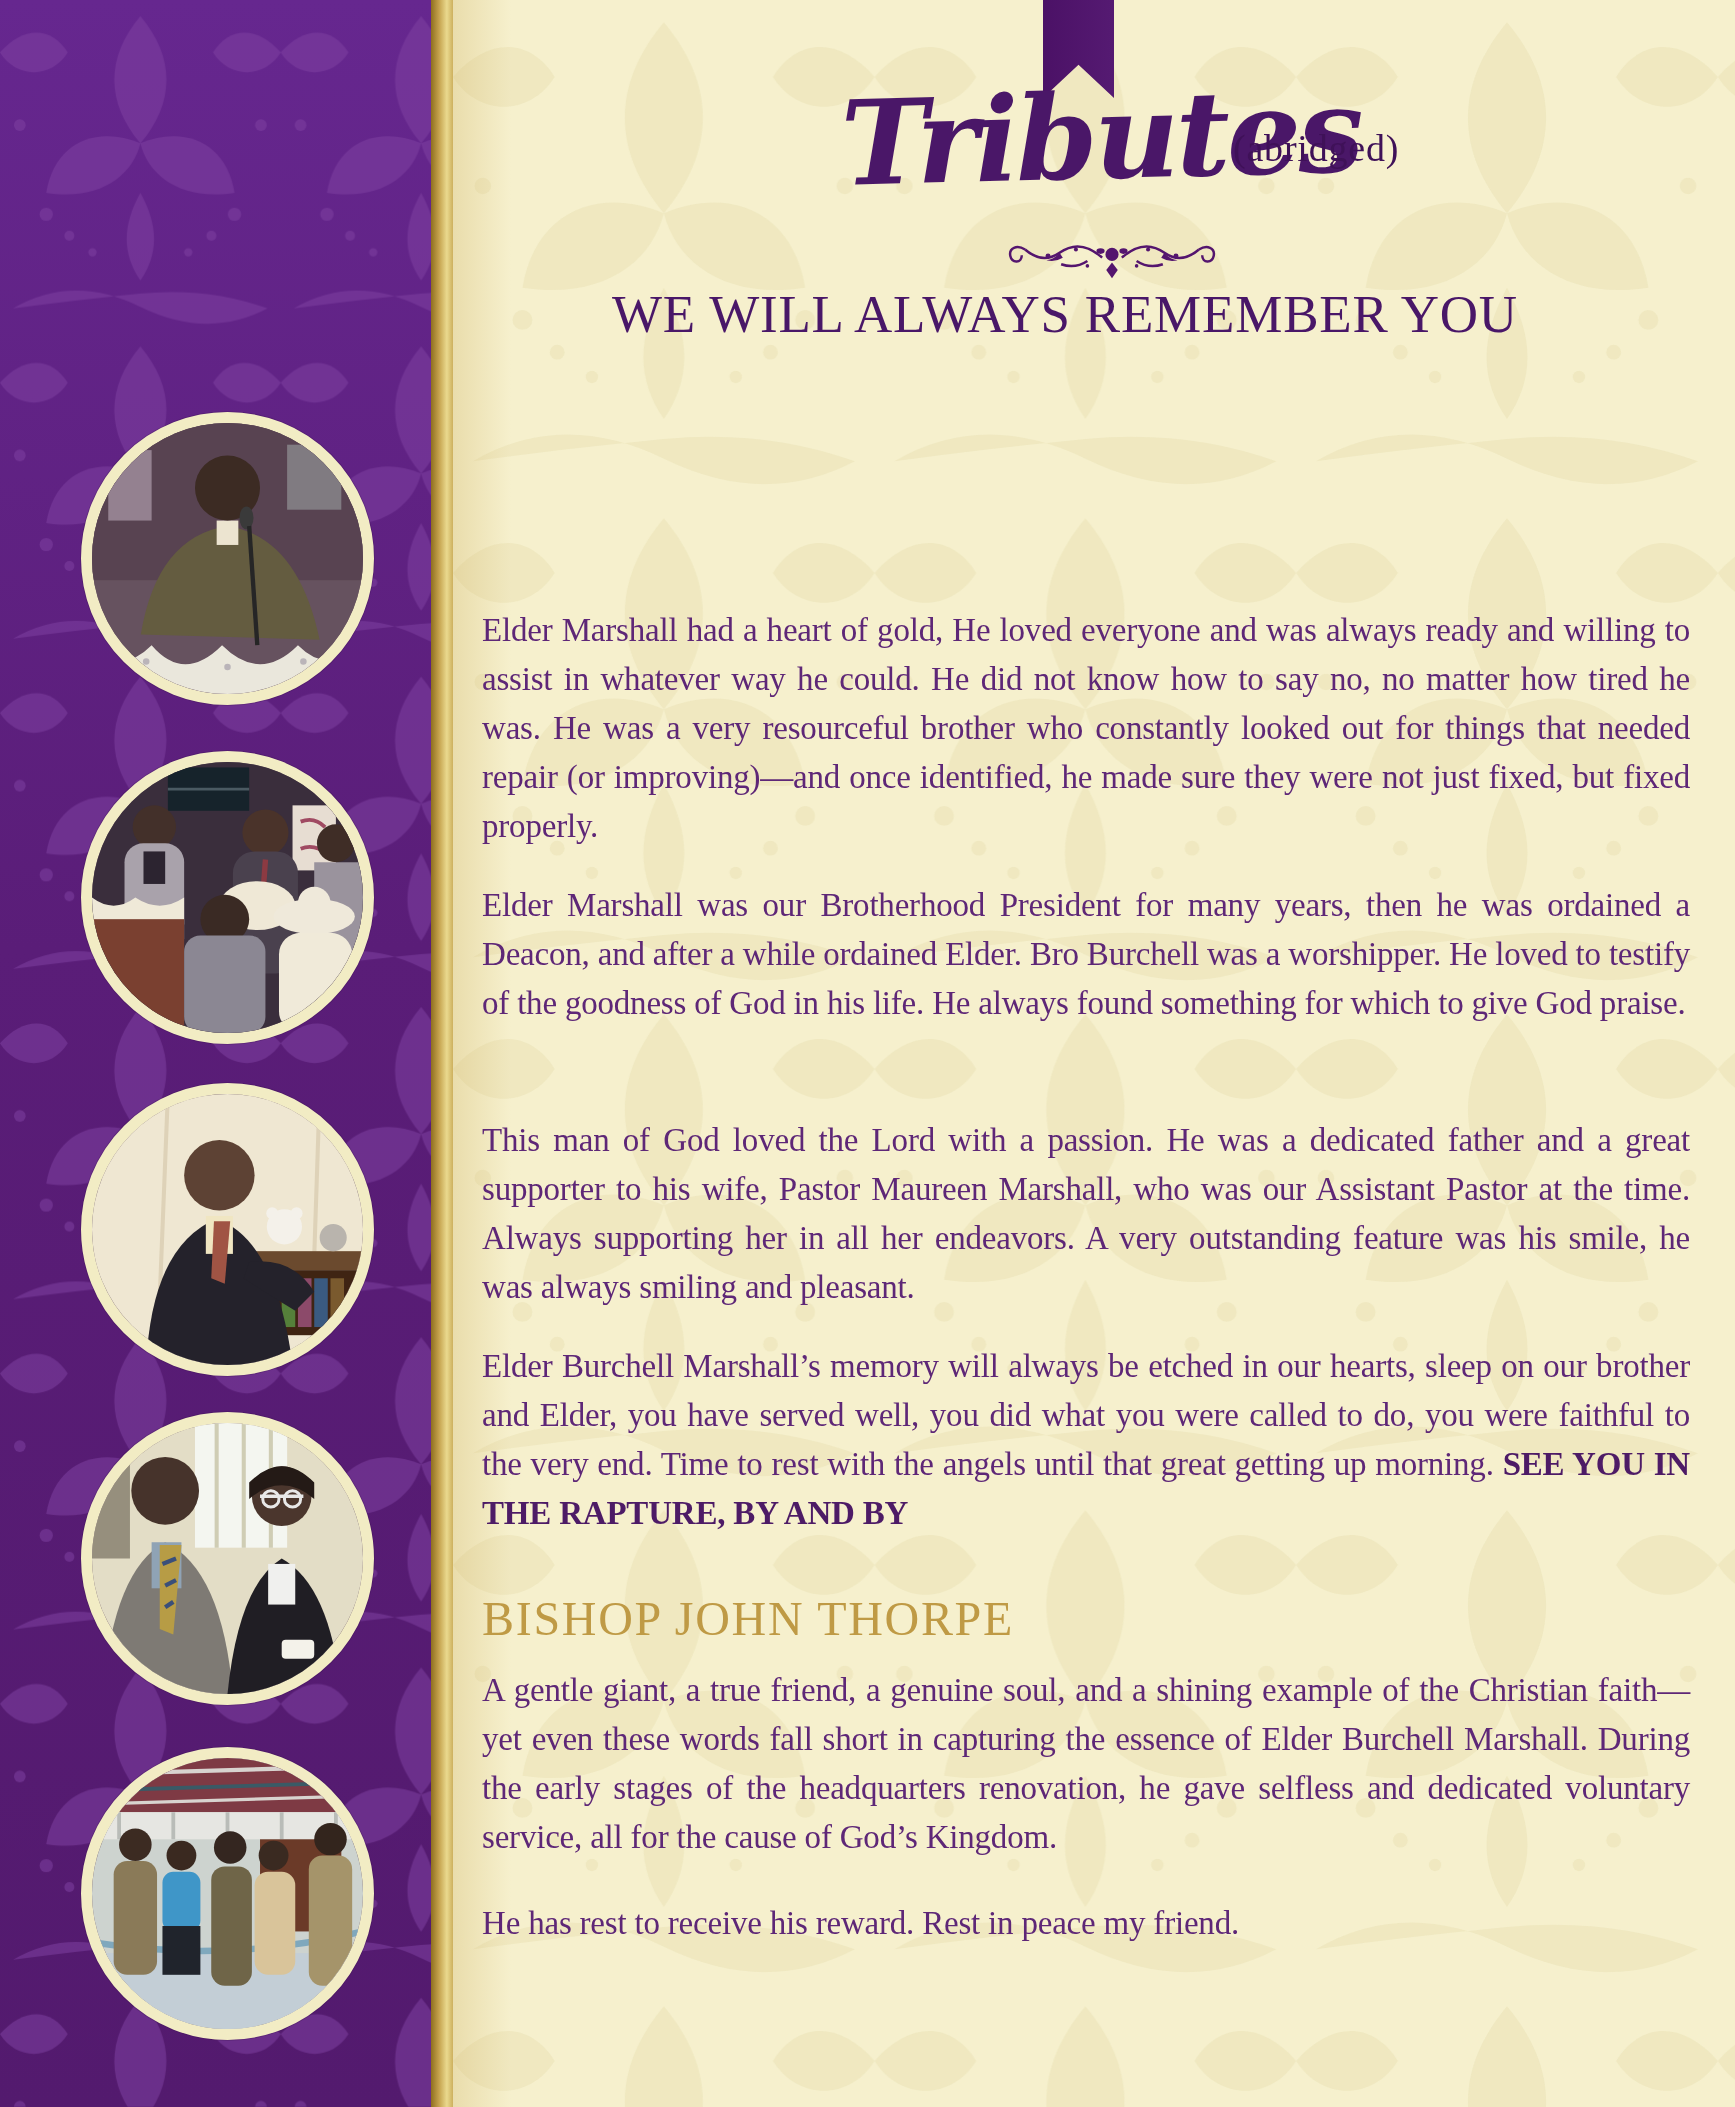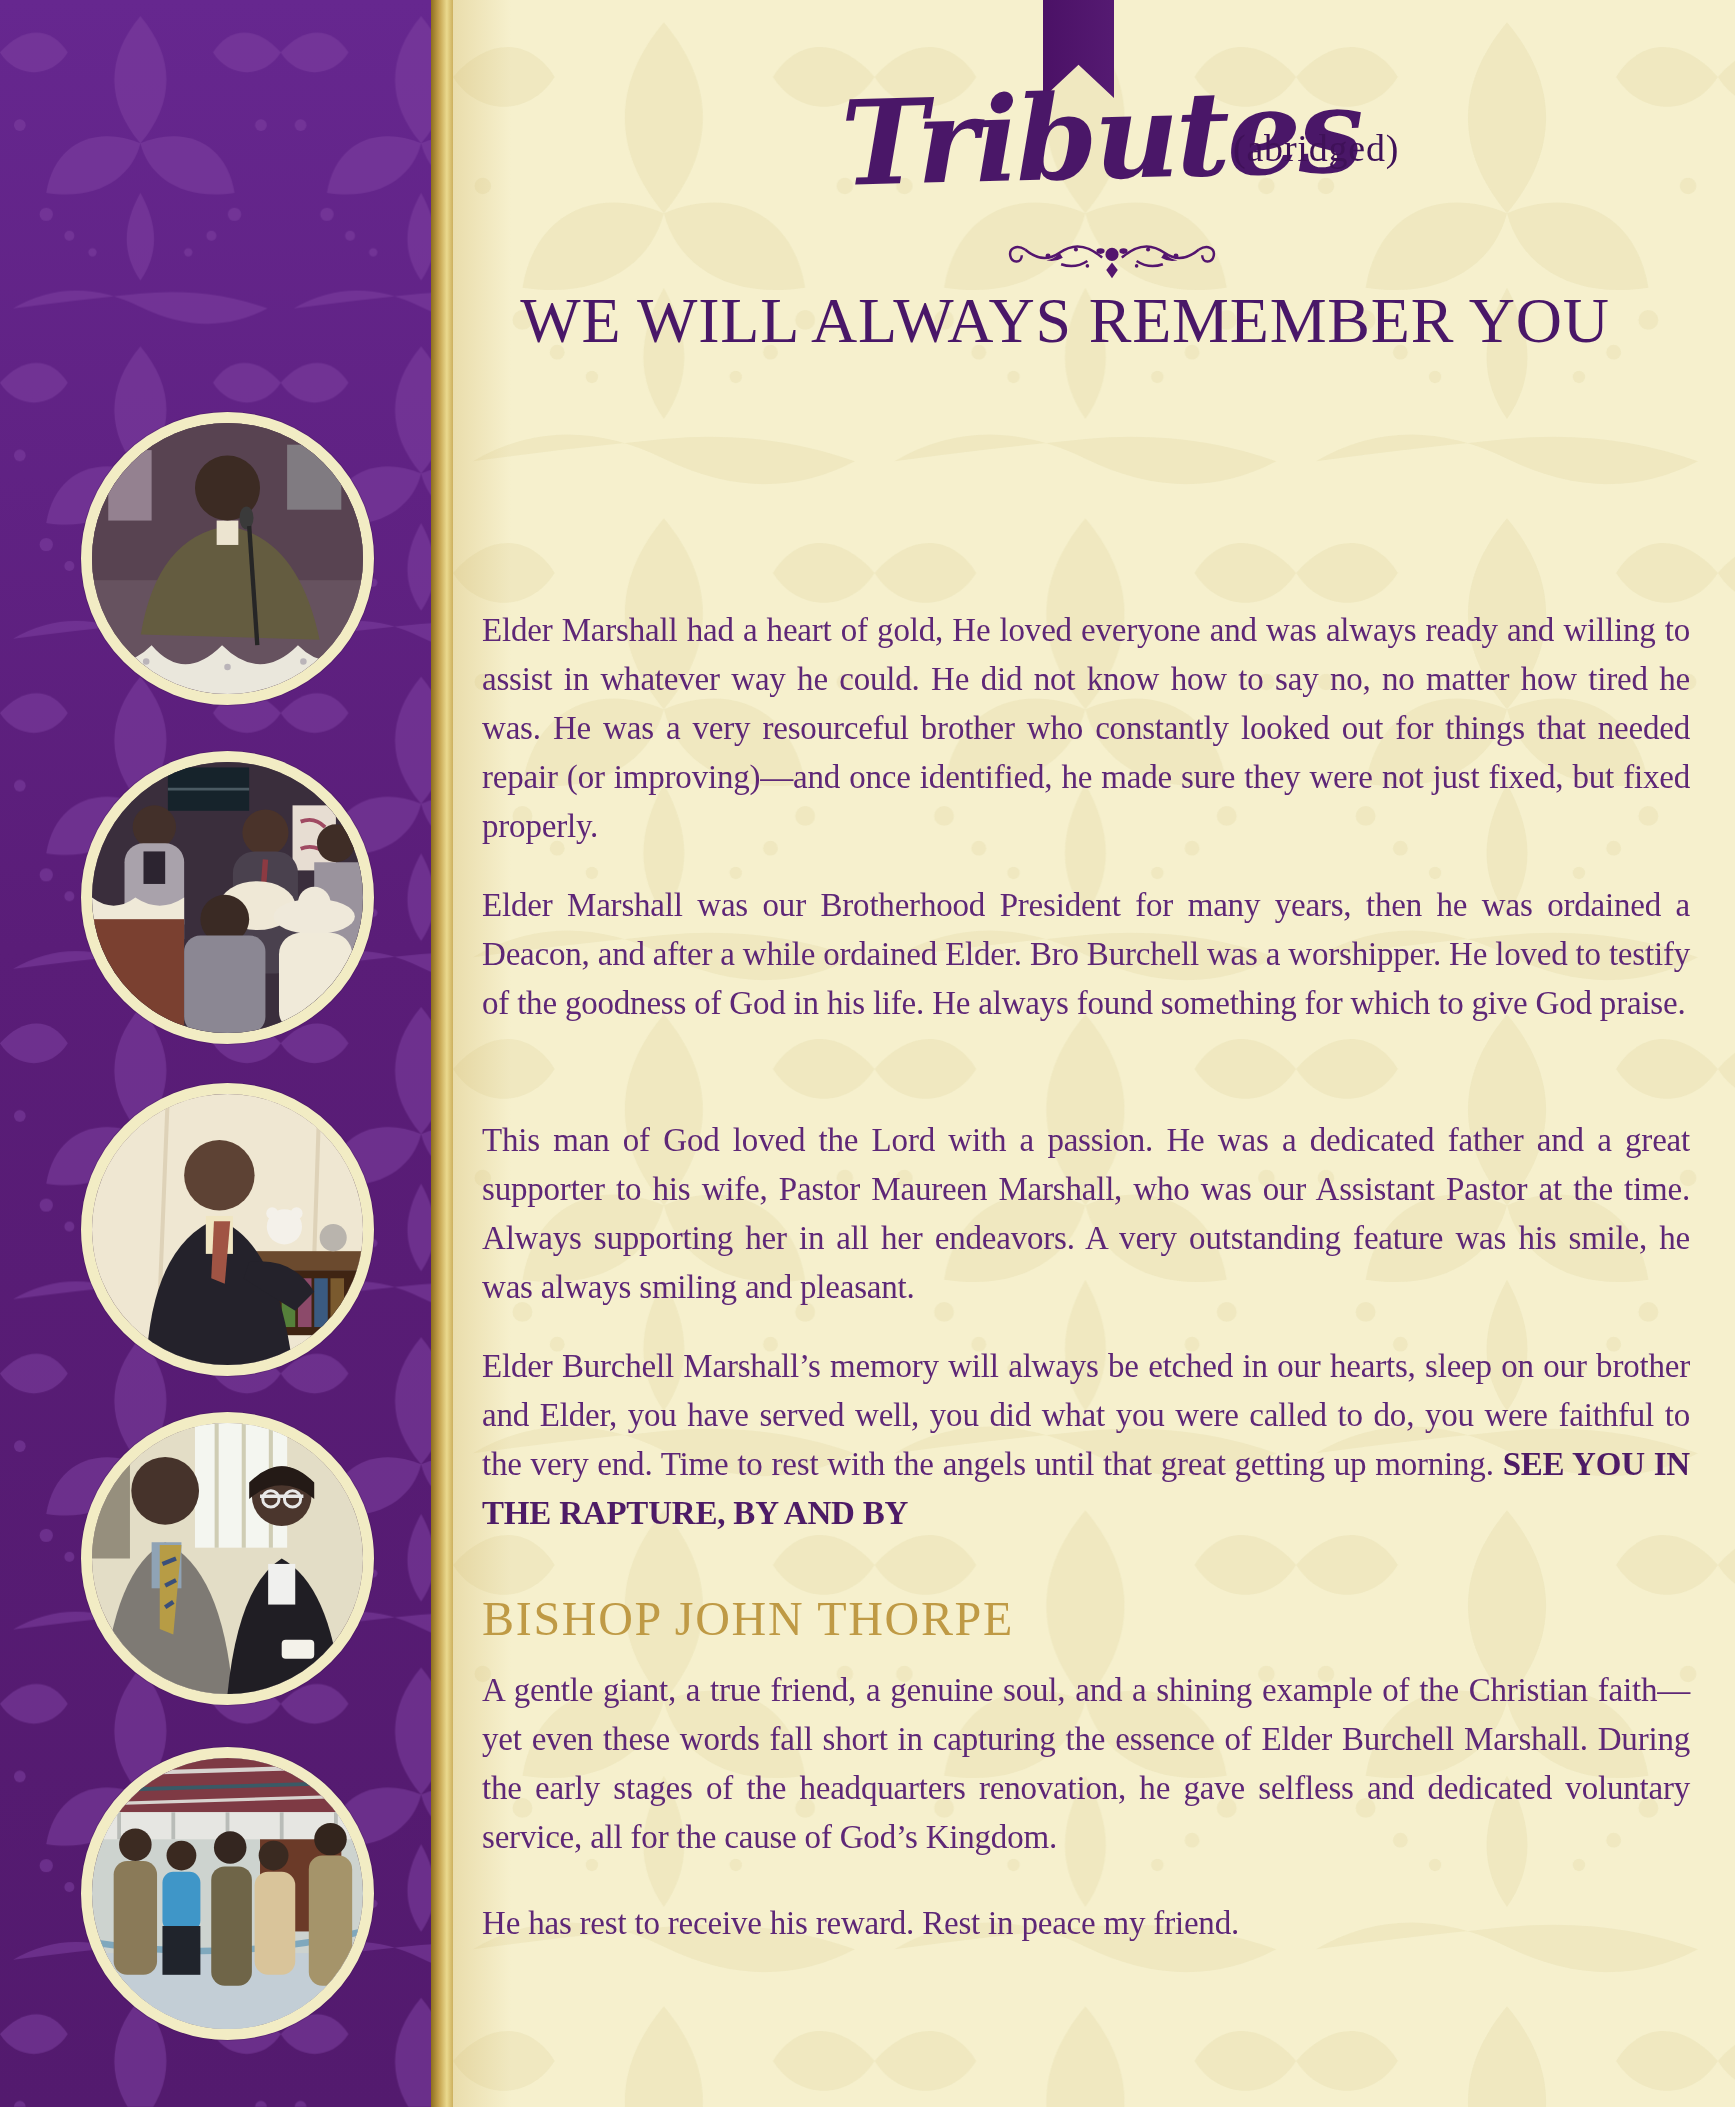--- a/index.html
+++ b/index.html
@@ -21,21 +21,21 @@
   .ribbon{position:absolute;left:1043px;top:0;width:71px;height:98px;
           background:linear-gradient(90deg,#4b1166,#551a72);
           clip-path:polygon(0 0,100% 0,100% 100%,50% 66%,0 100%);}
   
   .title-script{position:absolute;left:841px;top:73px;font-family:"DejaVu Serif",serif;
                 font-style:italic;font-weight:bold;font-size:117px;line-height:1.1;
                 color:#4a1768;letter-spacing:-3.3px;transform:rotate(-1.5deg);}
   .title-suffix{position:absolute;left:1233px;top:126px;font-size:38px;color:#3f1158;letter-spacing:0.8px;}
   .flourish{position:absolute;left:997px;top:238px;width:230px;height:41px;}
   .h1-remember{position:absolute;left:453px;top:284px;width:1224px;text-align:center;
-               font-size:64px;color:#491768;letter-spacing:0.8px;white-space:nowrap;}
+               font-size:53px;color:#491768;letter-spacing:0.8px;white-space:nowrap;}
   .h2-gold{position:absolute;left:453px;top:389px;width:1283px;text-align:center;
            font-size:50px;color:#bf9a45;letter-spacing:0px;white-space:nowrap;}
   
   .para{position:absolute;left:482px;width:1208px;font-size:33px;line-height:49px;
         color:#5e2777;text-align:justify;letter-spacing:-0.2px;}
   .para strong{font-weight:bold;color:#4d1b66;}
   .p1{top:468px;} .p2{top:606px;} .p3{top:881px;} .p4{top:1116px;font-family:Liberation Serif, serif;} .p5{top:1342px;}
   .p6{top:1666px;} .p7{top:1899px;text-align:left;}
   .h3-gold{position:absolute;left:482px;top:1591px;font-size:48px;color:#bf9a45;letter-spacing:1.7px;}
   

